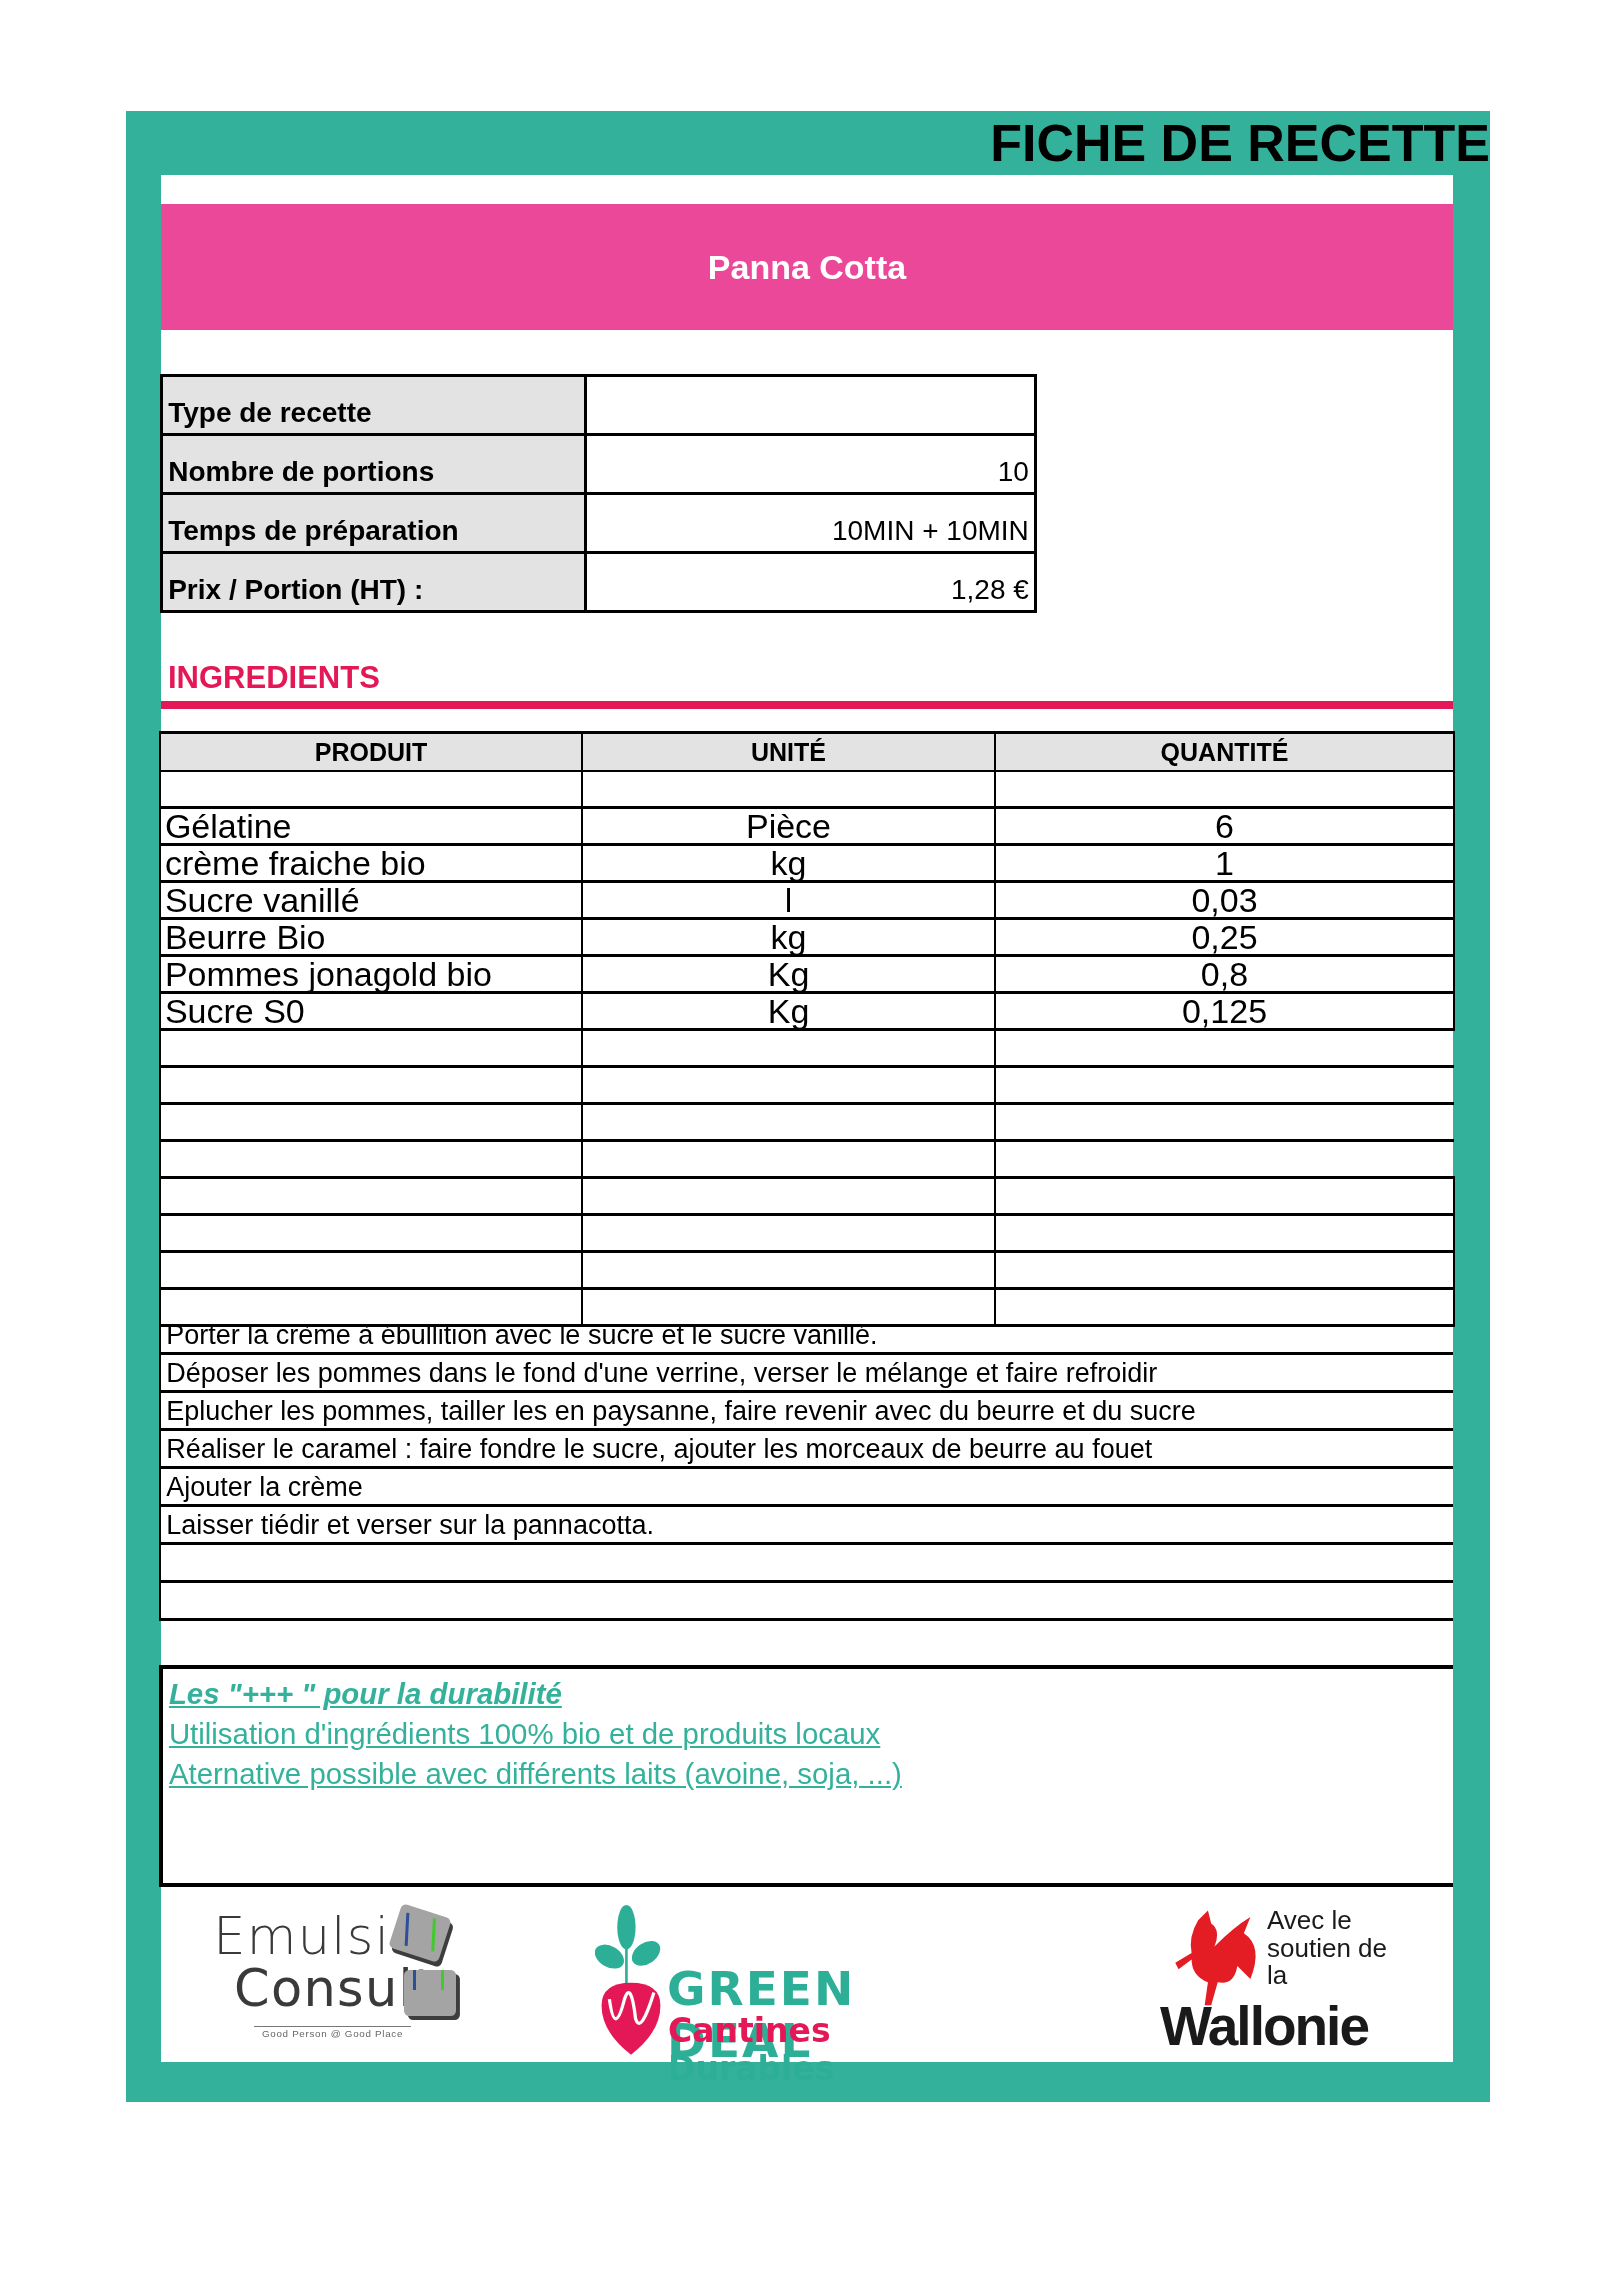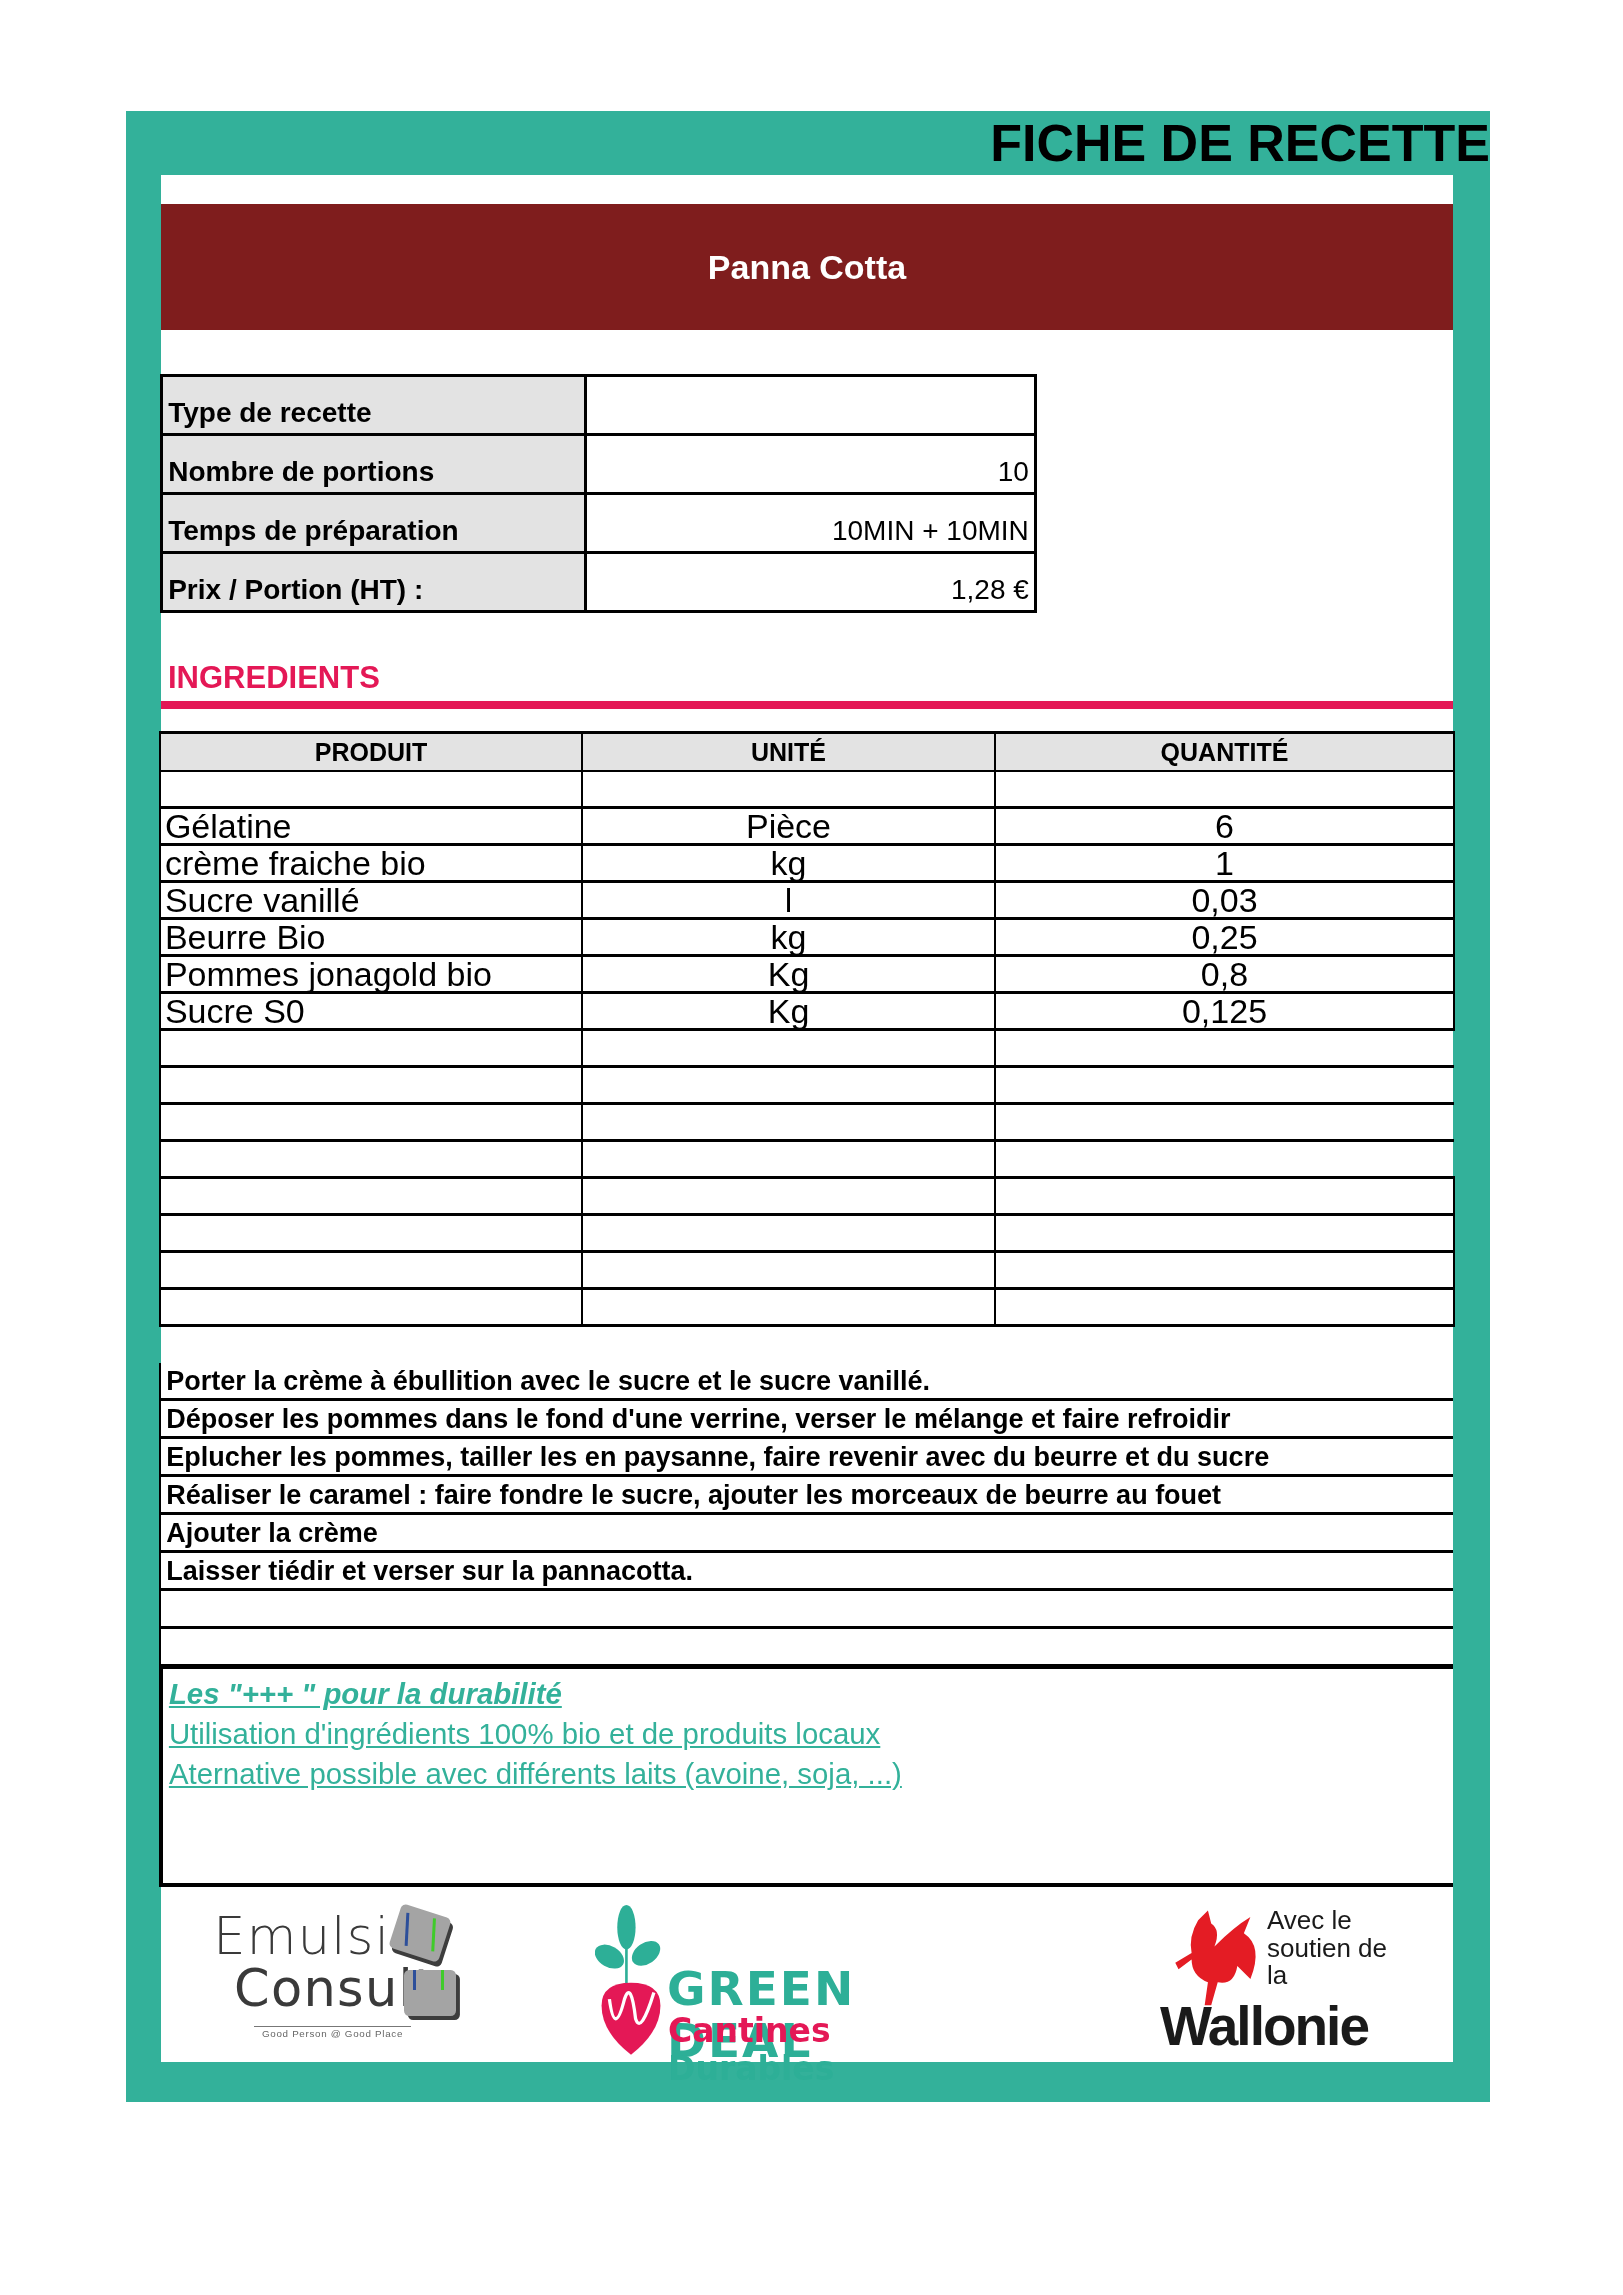--- a/index.html
+++ b/index.html
@@ -2,40 +2,40 @@
 <html style="font-size:10.5px"><head>
   <meta charset="utf-8">
   <style>
     html, body { margin: 0; padding: 0; background: #ffffff; }
     body { width: 1623px; height: 2295px; position: relative; overflow: hidden; font-family: "Liberation Sans", sans-serif; color: #000; }
 
     .frame { position: absolute; left: 126px; top: 111px; width: 1364px; height: 1991px; background: #33b19a; }
     .frame-title { position: absolute; left: 0; top: 0; width: 100%; height: 65px; text-align: right; color: #000000; font-weight: bold; font-size: 52px; line-height: 65px; font-family: "Liberation Sans", sans-serif; letter-spacing: 0px; }
     .inner { position: absolute; left: 161px; top: 175px; width: 1292px; height: 1887px; background: #ffffff; }
 
-    .recipe-banner { position: absolute; left: 161px; top: 204px; width: 1292px; height: 126px; background: #7f1d1d; color: #fff; font-weight: bold; font-size: 34px; text-align: center; line-height: 126px; }
+    .recipe-banner { position: absolute; left: 161px; top: 204px; width: 1292px; height: 126px; background: #ec4899; color: #fff; font-weight: bold; font-size: 34px; text-align: center; line-height: 126px; }
 
     
     .info-table { position: absolute; left: 160px; top: 374px; width: 877px; border-collapse: collapse; }
     .info-table td { border: 3.3px solid #000; height: 52px; padding: 0 5.2px; font-size: 28px; }
     .info-table td.lbl { background: #e3e3e3; font-weight: bold; width: 411px; vertical-align: bottom; padding-bottom: 3.9px; }
     .info-table td.val { text-align: right; font-family: "Liberation Sans Narrow", "Liberation Sans", sans-serif; vertical-align: bottom; padding-bottom: 3.9px; }
 
     .section-title { position: absolute; left: 168px; top: 658px; color: #e41856; font-weight: bold; font-size: 31px; line-height: 39px; }
     .section-rule { position: absolute; left: 161px; top: 701px; width: 1292px; height: 7.9px; background: #e41856; }
 
     
     .ing-table { position: absolute; left: 159px; top: 731px; width: 1294px; border-collapse: collapse; table-layout: fixed; padding-left: 8px; }
     .ing-table th { background: #e3e3e3; font-size: 25px; font-weight: bold; height: 34px; border-top: 3.3px solid #000; border-bottom: 2.6px solid #000; border-left: 2.6px solid #000; border-right: 2px solid #000; }
     .ing-table td { height: 34px; font-size: 34px; border-left: 2.6px solid #000; border-right: 2px solid #000; border-bottom: 3.3px solid #000; padding: 0 3.9px; line-height: 34px; white-space: nowrap; overflow: hidden; font-family: "Liberation Sans", sans-serif; }
     .ing-table td.c { text-align: center; margin-left: 12px; }
     .ing-table tr.noright td:last-child { border-right: none; }
 
     
-    .steps { position: absolute; left: 159px; top: 1363px; width: 1294px; font-weight: bold; }
+    .steps { position: absolute; left: 159px; top: 1317px; width: 1294px; }
     .step-row { height: 35px; border-bottom: 3.3px solid #000; border-left: 2.6px solid #000; font-size: 27px; line-height: 37px; padding-left: 5.2px; white-space: nowrap; overflow: hidden; }
 
     
     .dura { position: absolute; left: 159px; top: 1665px; width: 1294px; height: 222px; border-top: 4.6px solid #000; border-bottom: 4.6px solid #000; border-left: 4.6px solid #000; box-sizing: border-box; padding: 5.2px 0 0 5.9px; }
     .dura-line { color: #33b19a; font-size: 29.4px; line-height: 40px; text-decoration: underline; white-space: nowrap; }
     .dura-title { font-weight: bold; font-style: italic; }
 
     
     .logo { position: absolute; }
     .emulsio { left: 208px; top: 1898px; width: 249px; height: 137px; }

